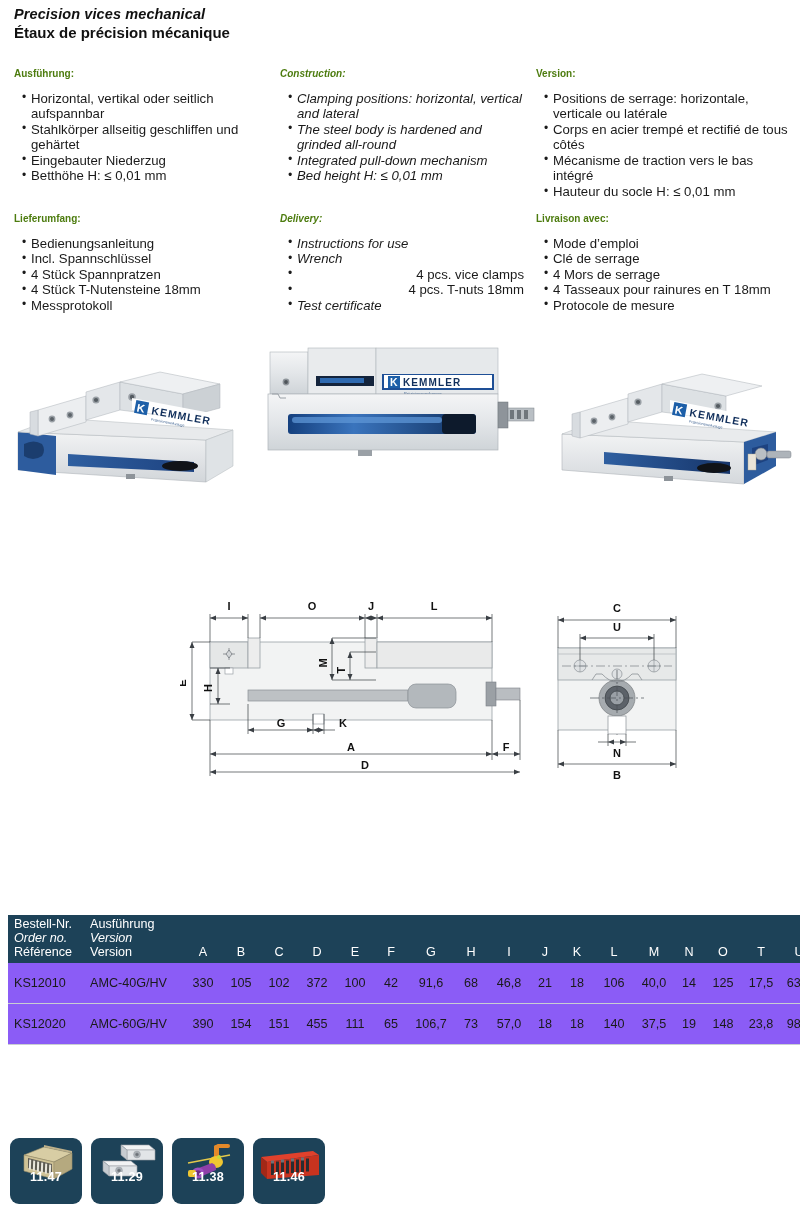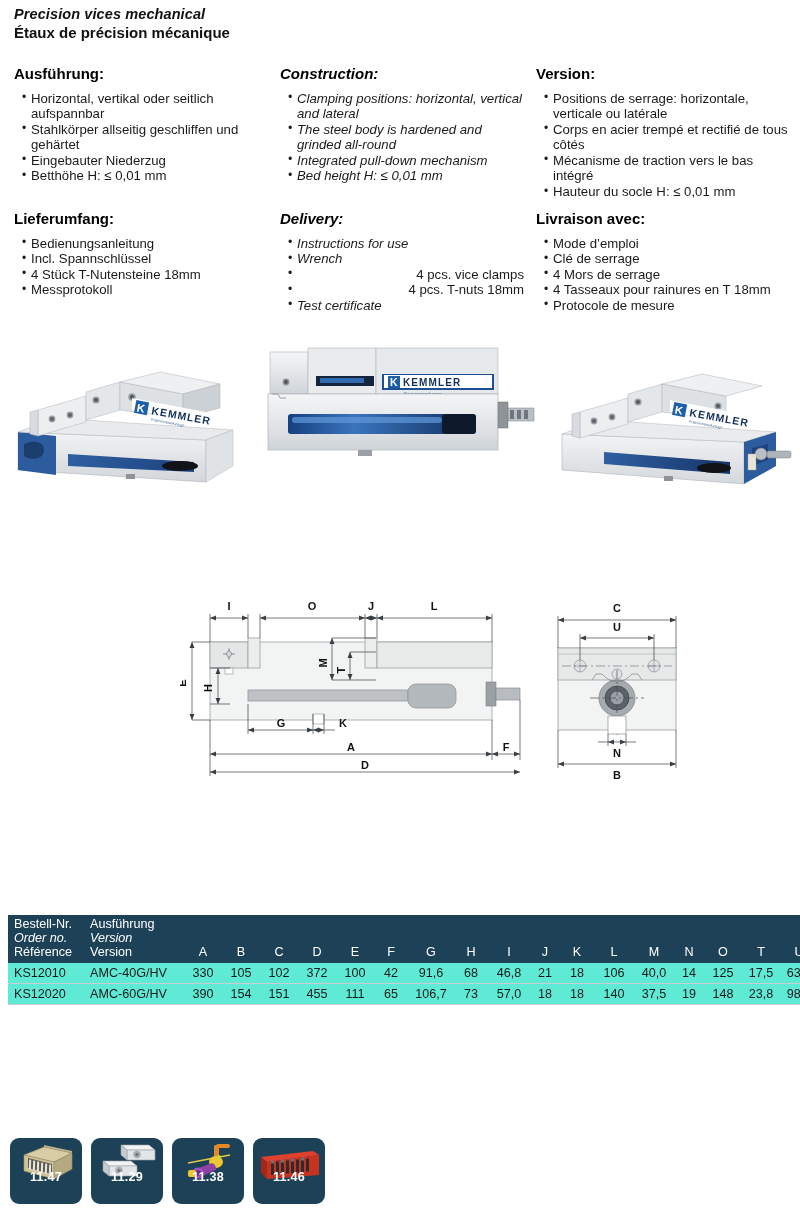--- a/index.html
+++ b/index.html
@@ -14,21 +14,21 @@
   .title-block{position:absolute;left:14px;top:6px;}
   .title-en{font-style:italic;font-weight:bold;font-size:14.5px;color:#111;letter-spacing:.1px;line-height:17px;}
   .title-fr{font-weight:bold;font-size:15px;color:#111;line-height:19px;}
 
   
   .cols{position:absolute;left:0;top:66px;width:800px;}
   .col{position:absolute;top:0;}
   .col-de{left:14px;width:255px;}
   .col-en{left:280px;width:252px;}
   .col-fr{left:536px;width:262px;}
-  .blockhead{color:#000000;font-weight:bold;font-size:15px;line-height:16.5px;margin:0 0 1px 0;}
+  .blockhead{color:#4d7c0f;font-weight:bold;font-size:10px;line-height:16.5px;margin:0 0 1px 0;}
   .blockhead.it{font-style:italic;}
   ul.feat{list-style:none;margin:8px;padding:0;}
   ul.feat li{
     font-size:13.2px;line-height:15.6px;color:#1a1a1a;
     padding-left:9px;position:relative;margin:0;
   }
   ul.feat li:before{content:"\2022";position:absolute;left:0;top:-0.5px;font-size:12px;}
   ul.feat.it li{font-style:italic;}
   ul.feat li.roman{font-style:normal;text-align:right;}
   .sec2{position:absolute;top:145px;}
@@ -48,22 +48,22 @@
   table.spec{border-collapse:collapse;width:784px;font-size:12.6px;table-layout:fixed;}
   table.spec thead th{
     background:#1d4258;color:#ffffff;font-weight:normal;
     vertical-align:bottom;padding:2px 3px 4px 3px;text-align:center;
   }
   table.spec thead th.lead{text-align:left;padding-left:6px;}
   .hdr-l1{display:block;font-style:normal;line-height:14px;}
   .hdr-l2{display:block;font-style:italic;line-height:14px;}
   .hdr-l3{display:block;font-style:normal;line-height:14px;}
   table.spec tbody td{
-    padding:3px 3px;text-align:center;color:#1a1a1a;
-    border-bottom:1px solid #c9ced2;background:#5eead4;
+    padding:13px 3px;text-align:center;color:#1a1a1a;
+    border-bottom:1px solid #c9ced2;background:#8b5cf6;
   }
   table.spec tbody td.lead{text-align:left;padding-left:6px;}
   table.spec tbody tr:last-child td{border-bottom:1px solid #c9ced2;}
 
   
   .acc{position:absolute;left:10px;top:1138px;display:flex;gap:9px;}
   .acc-tile{
     width:72px;height:66px;border-radius:9px;background:#1d4258;
     position:relative;overflow:hidden;
   }
@@ -91,20 +91,21 @@
         <li>Horizontal, vertikal oder seitlich aufspannbar</li>
         <li>Stahlkörper allseitig geschliffen und gehärtet</li>
         <li>Eingebauter Niederzug</li>
         <li>Betthöhe H: ≤ 0,01 mm</li>
       </ul>
       <div class="sec2" style="left:0;top:145px;width:255px;">
         <div class="blockhead">Lieferumfang:</div>
         <ul class="feat">
           <li>Bedienungsanleitung</li>
           <li>Incl. Spannschlüssel</li>
+          <li>4 Stück Spannpratzen</li>
           <li>4 Stück T-Nutensteine 18mm</li>
           <li>Messprotokoll</li>
         </ul>
       </div>
     </div>
 
     <div class="col col-en">
       <div class="blockhead it">Construction:</div>
       <ul class="feat it">
         <li>Clamping positions: horizontal, vertical and lateral</li>

